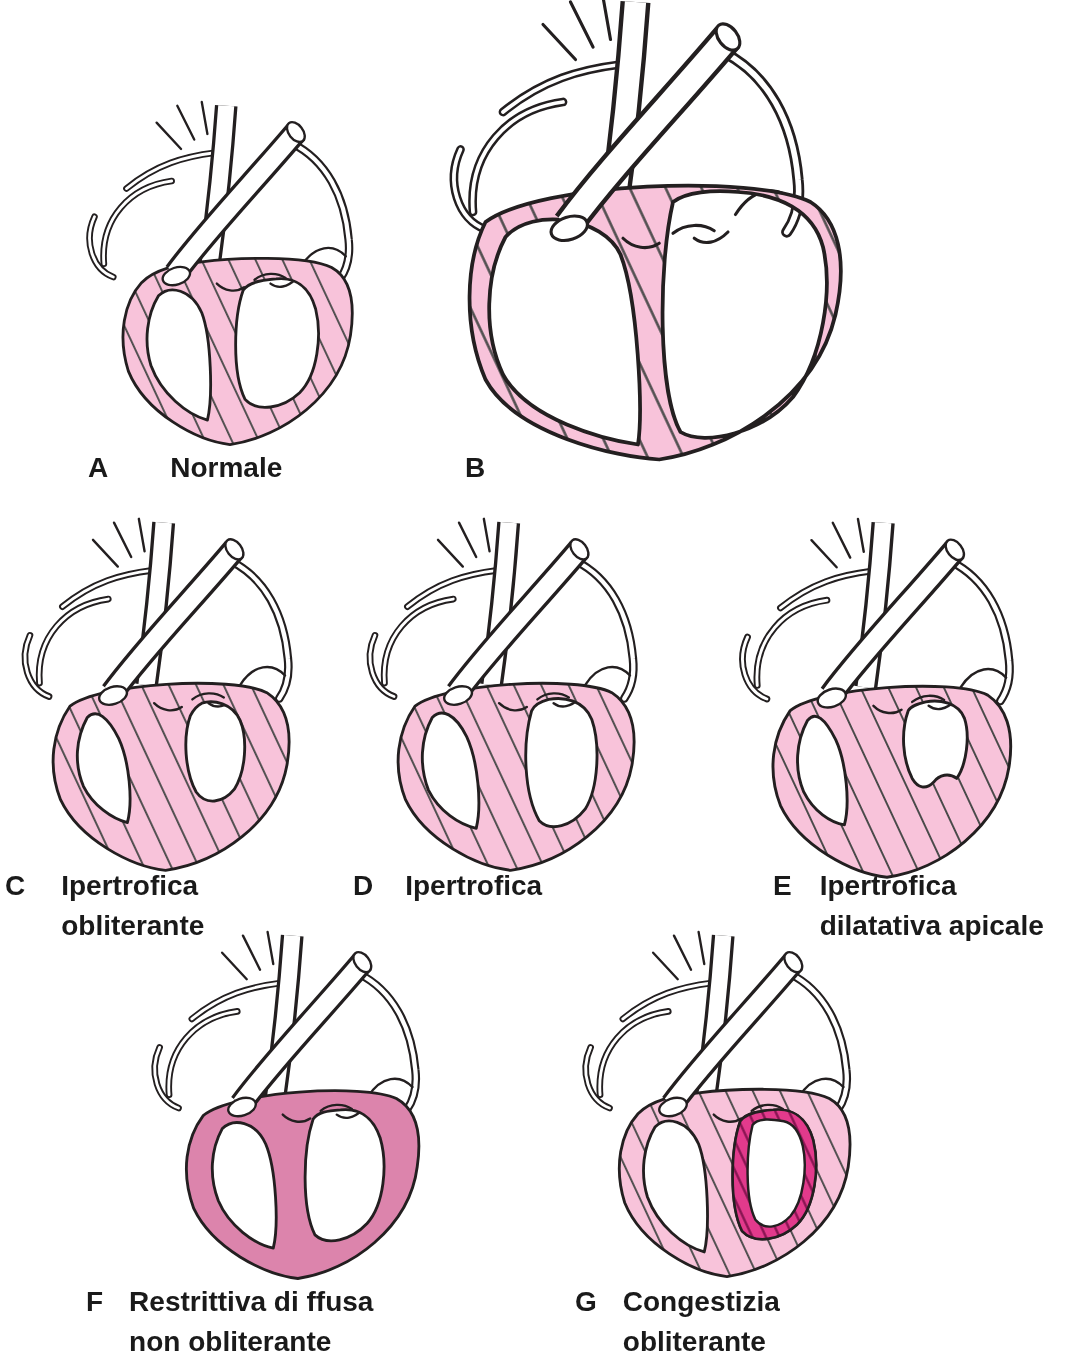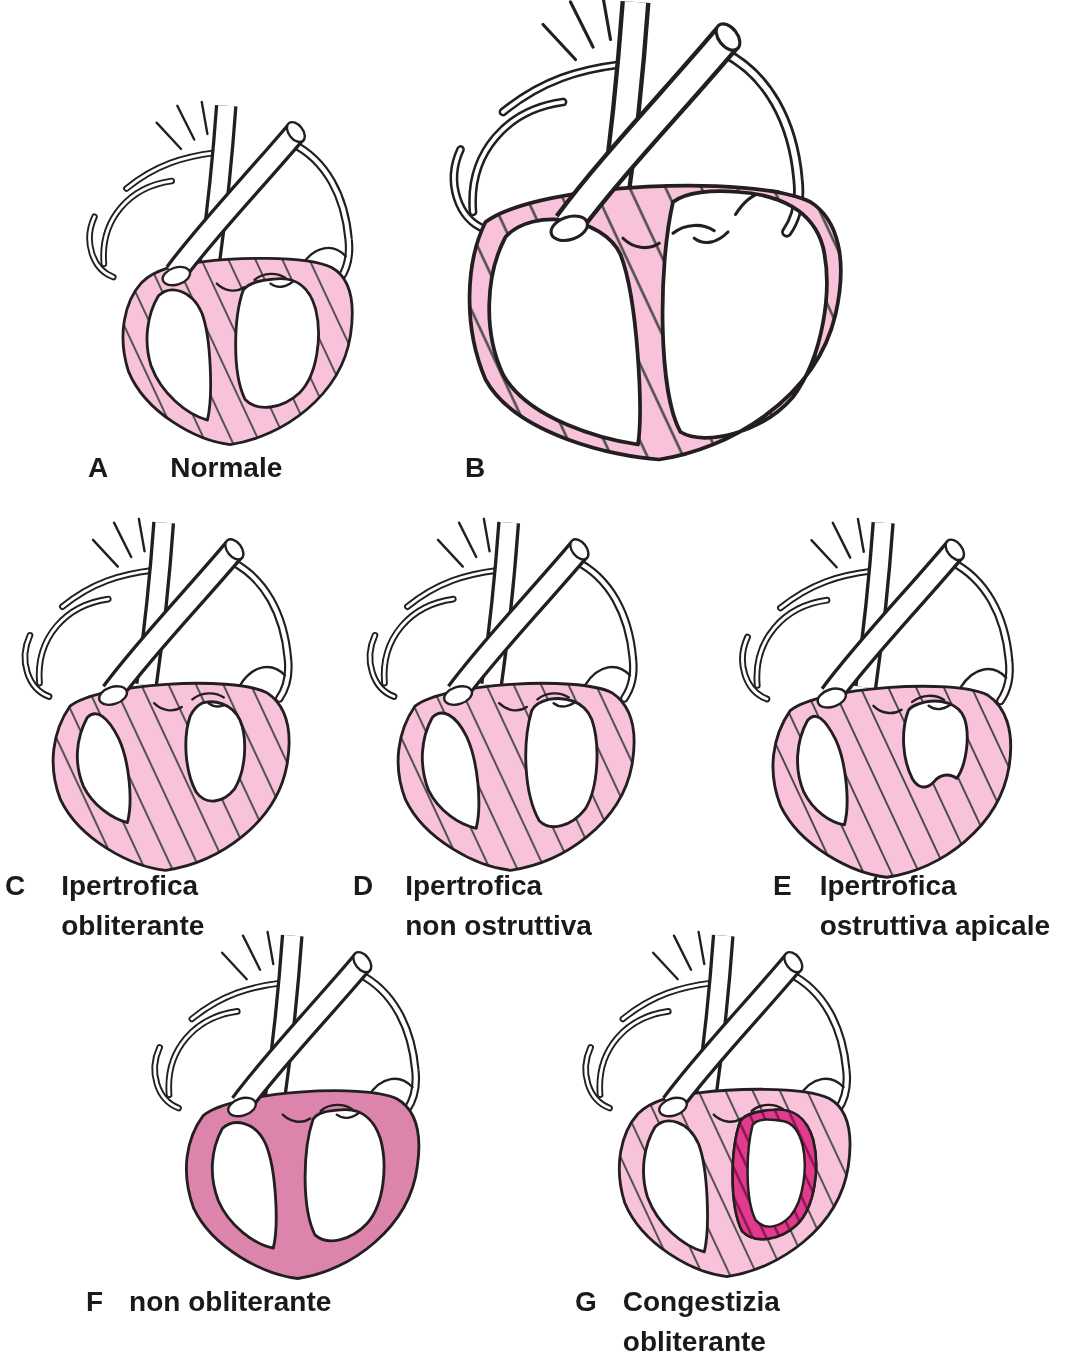--- a/index.html
+++ b/index.html
@@ -153,35 +153,35 @@
     <span class="cap-text">
       <span>Ipertrofica</span>
       <span>obliterante</span>
     </span>
   </div>
 
   <div class="caption" style="left:353px;top:866px;column-gap:32px;">
     <span class="letter">D</span>
     <span class="cap-text">
       <span>Ipertrofica</span>
-      <span>non ostruttiva</span>
     </span>
   </div>
 
   <div class="caption" style="left:773px;top:866px;column-gap:28px;">
     <span class="letter">E</span>
     <span class="cap-text">
       <span>Ipertrofica</span>
-      <span>ostruttiva apicale</span>
+      <span>dilatativa apicale</span>
     </span>
   </div>
 
   <div class="caption" style="left:86px;top:1282px;column-gap:26px;">
     <span class="letter">F</span>
     <span class="cap-text">
+      <span>Restrittiva di ffusa</span>
       <span>non obliterante</span>
     </span>
   </div>
 
   <div class="caption" style="left:575px;top:1282px;column-gap:26px;">
     <span class="letter">G</span>
     <span class="cap-text">
       <span>Congestizia</span>
       <span>obliterante</span>
     </span>

